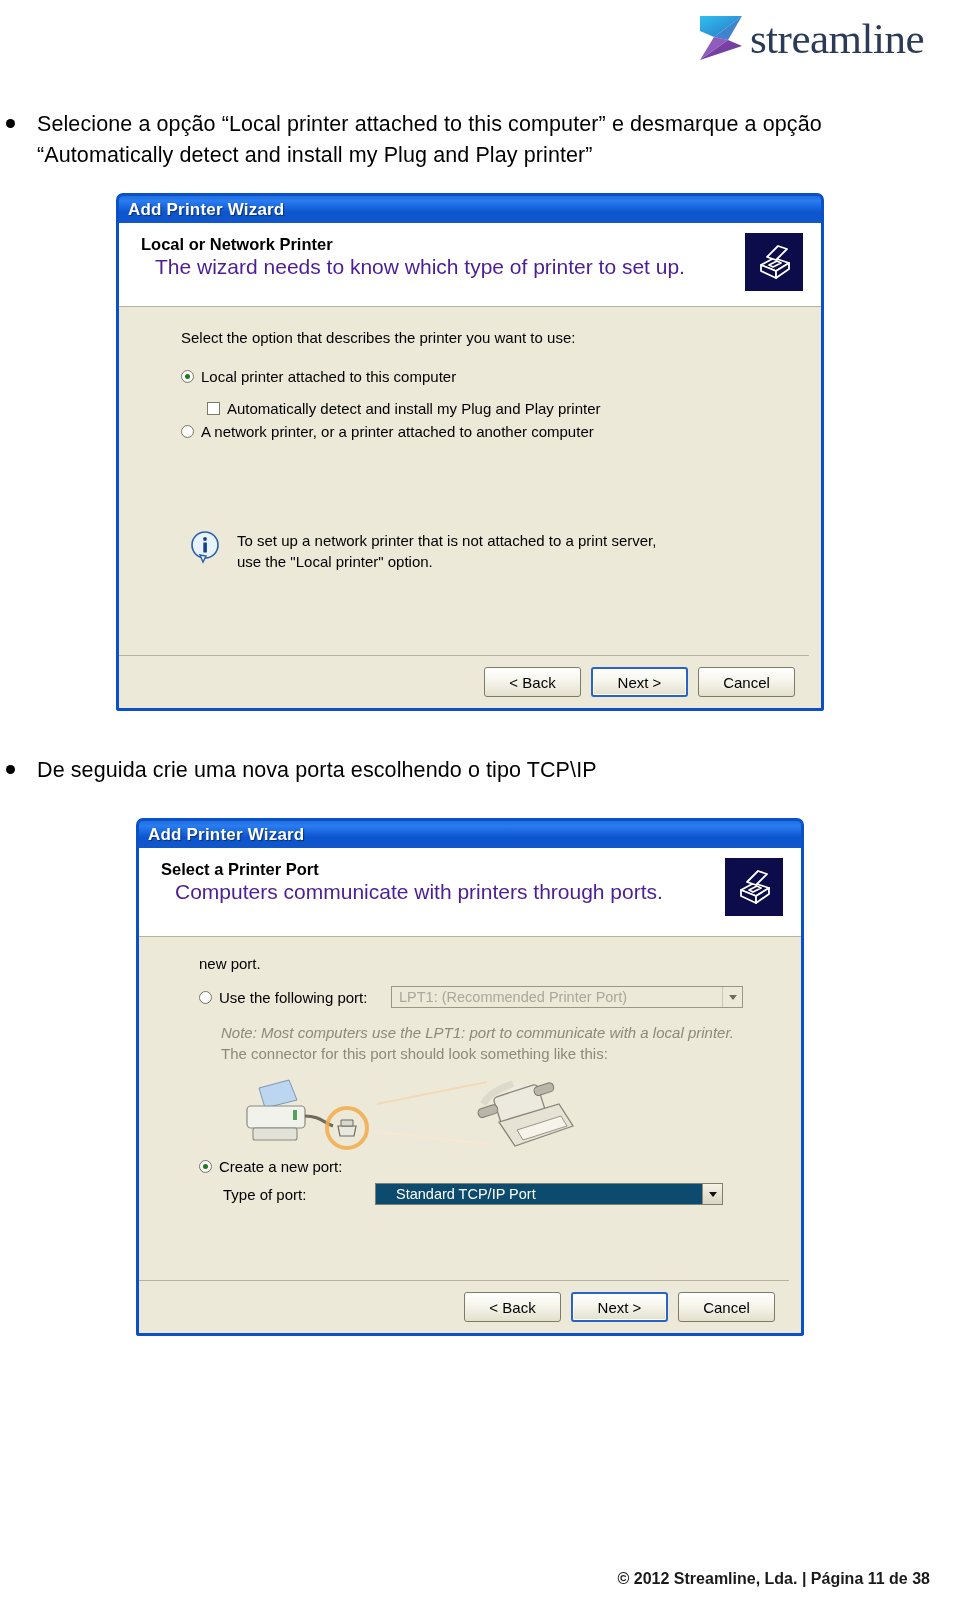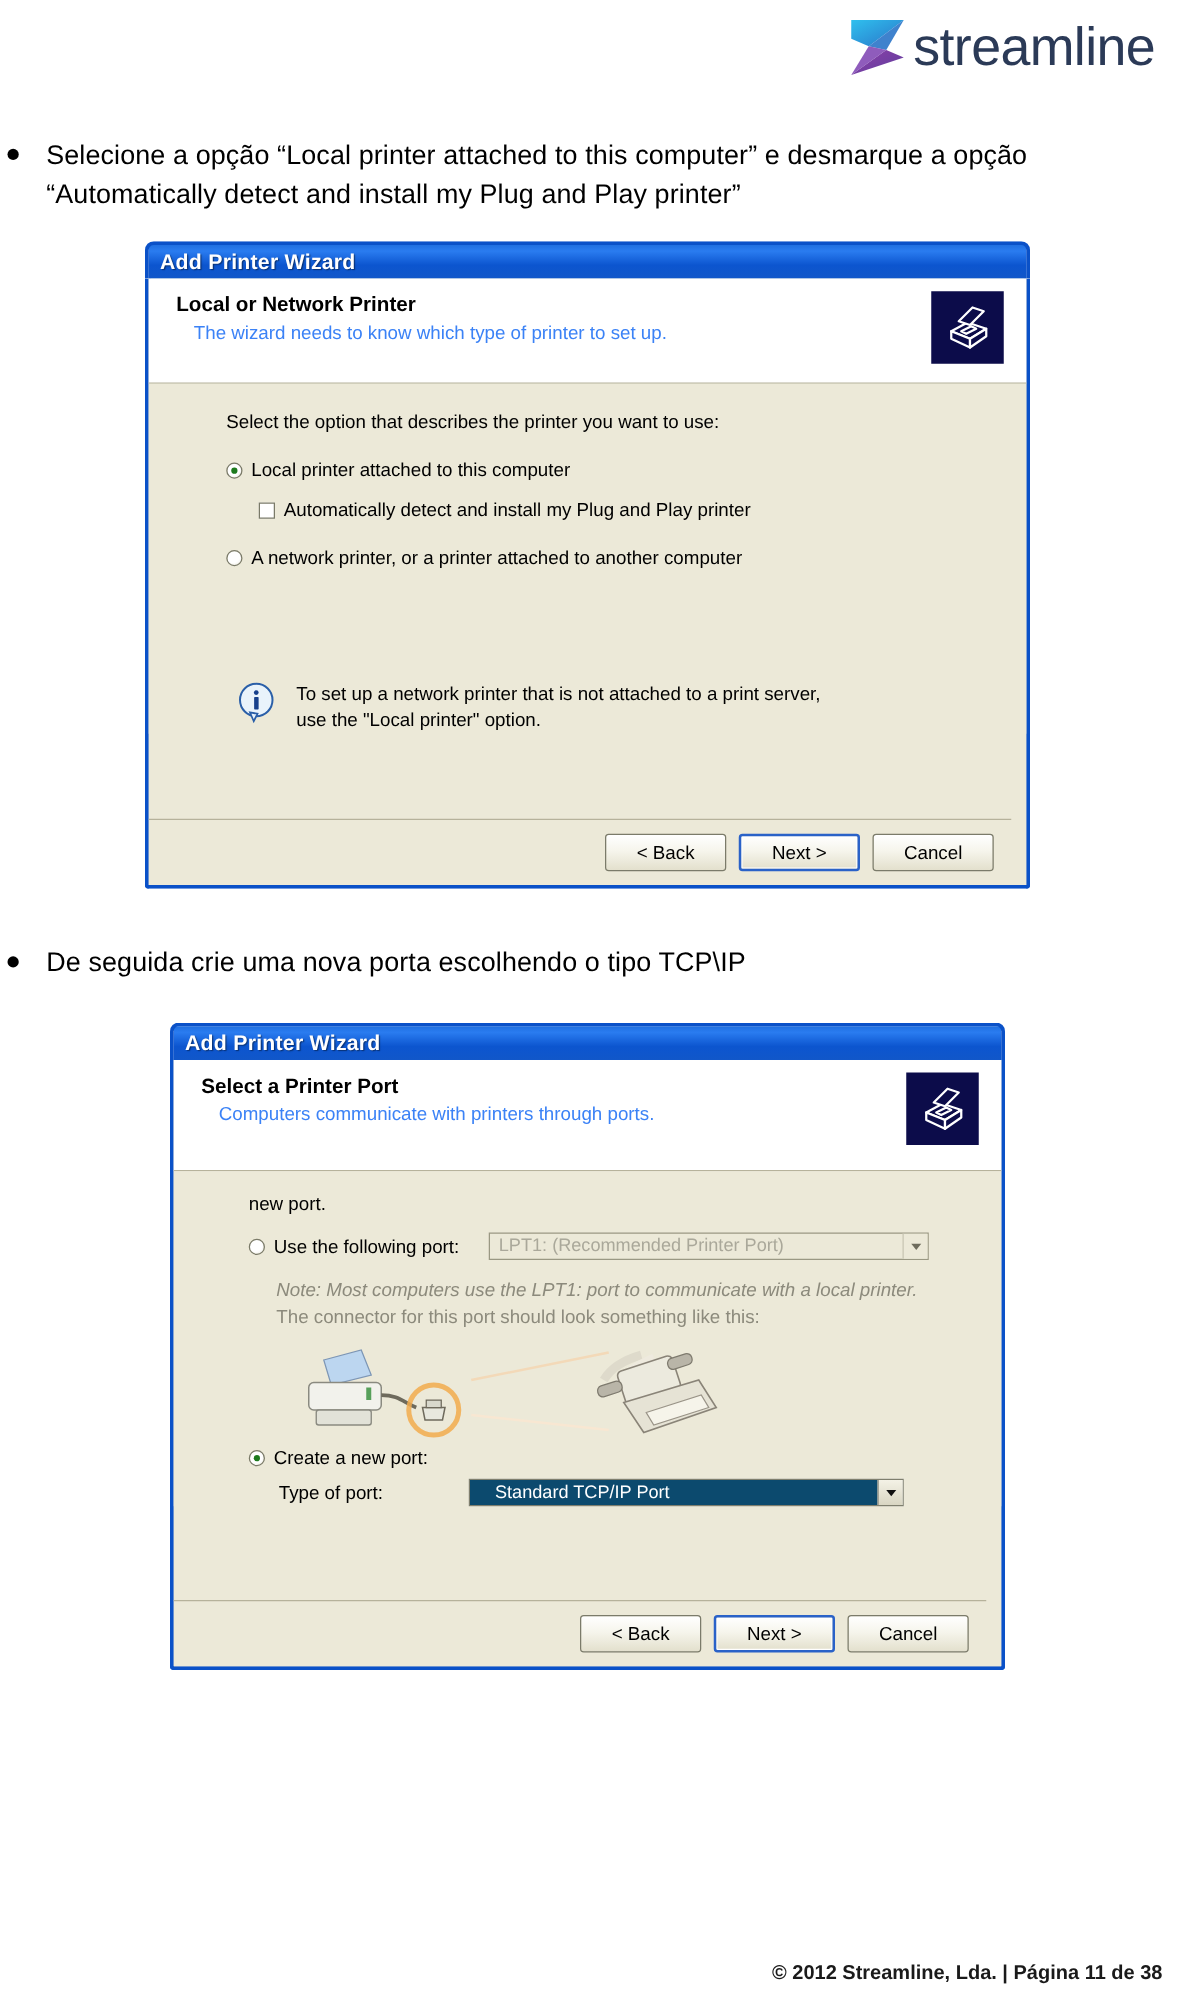--- a/index.html
+++ b/index.html
@@ -20,21 +20,21 @@
   .logo-wrap {
     position: absolute;
     top: 12px;
     right: 36px;
     display: flex;
     align-items: center;
     gap: 6px;
   }
   .logo-mark { width: 46px; height: 52px; display: block; }
   .logo-text {
-    font-family: Liberation Sans, sans-serif;
+    font-family: Liberation Serif, serif;
     font-size: 43px;
     letter-spacing: -0.5px;
     color: #2b3a57;
     line-height: 1;
     font-weight: 400;
   }
 
   
   .bullet-block {
     position: absolute;
@@ -109,22 +109,22 @@
     box-sizing: border-box;
   }
   .xp-header-texts { padding-left: 22px; flex: 1 1 auto; }
   .xp-header-title {
     font-size: 16.5px;
     font-weight: bold;
     color: #000;
     line-height: 22px;
   }
   .xp-header-sub {
-    font-size: 15px;
-    color: #3b82f6;
+    font-size: 21px;
+    color: #4c1d95;
     line-height: 21px;
     padding-left: 14px;
     margin-top: 1px;
   }
   .xp-header-icon {
     width: 58px; height: 58px;
     background: #0c0c4a;
     margin-right: 18px;
     flex: 0 0 auto;
     display: flex; align-items: center; justify-content: center;
@@ -322,21 +322,21 @@
       <div class="row" style="margin:18px 0 0 40px;">
         <span class="radio checked"></span>
         <span class="xp-text">Local printer attached to this computer</span>
       </div>
 
       <div class="row" style="margin:11px 0 0 66px;">
         <span class="checkbox"></span>
         <span class="xp-text">Automatically detect and install my Plug and Play printer</span>
       </div>
 
-      <div class="row" style="margin:17px 0 0 40px;">
+      <div class="row" style="margin:2px 0 0 40px;">
         <span class="radio"></span>
         <span class="xp-text">A network printer, or a printer attached to another computer</span>
       </div>
 
       <div class="info-note" style="margin:88px 0 0 48px;">
         <svg class="info-icon" viewBox="0 0 34 34">
           <circle cx="16" cy="15" r="13" fill="#e9f3fb" stroke="#2a5fa8" stroke-width="1.6"></circle>
           <path d="M11 25 L14 32 L17 26 Z" fill="#e9f3fb" stroke="#2a5fa8" stroke-width="1.4"></path>
           <circle cx="16" cy="9" r="1.9" fill="#17408c"></circle>
           <rect x="14.3" y="12.5" width="3.6" height="10" rx="0.6" fill="#17408c"></rect>

